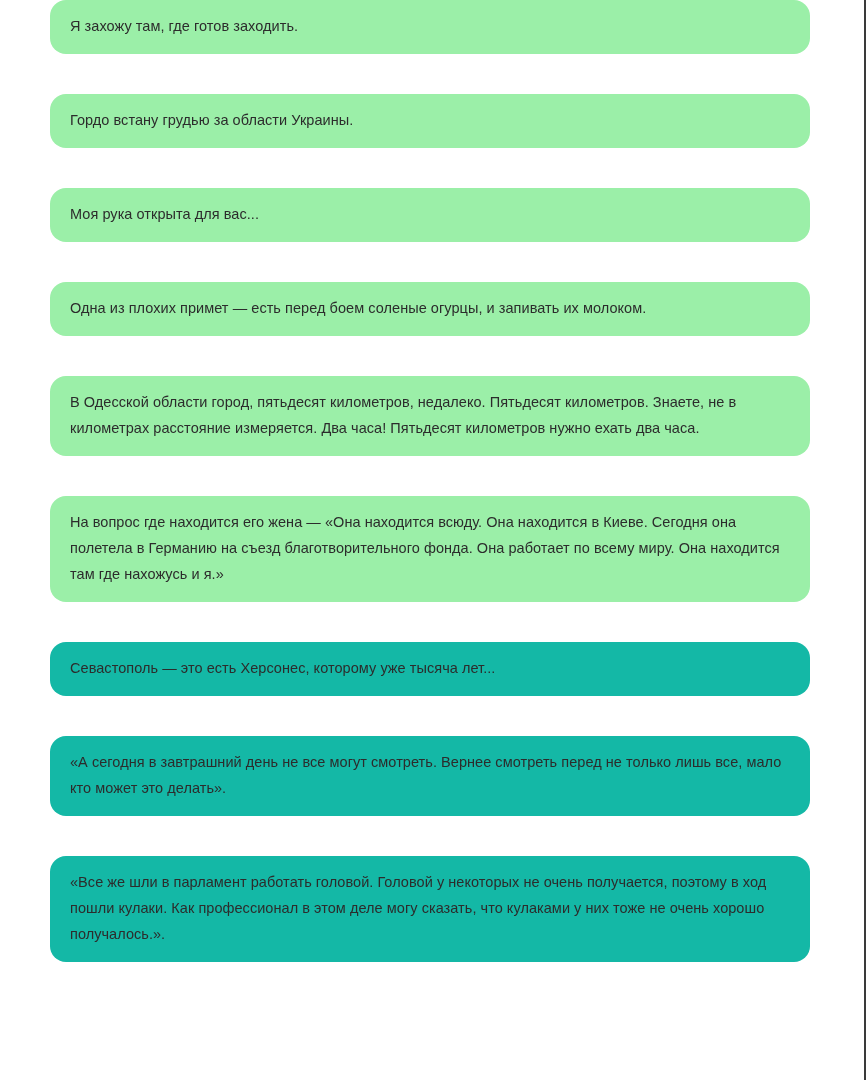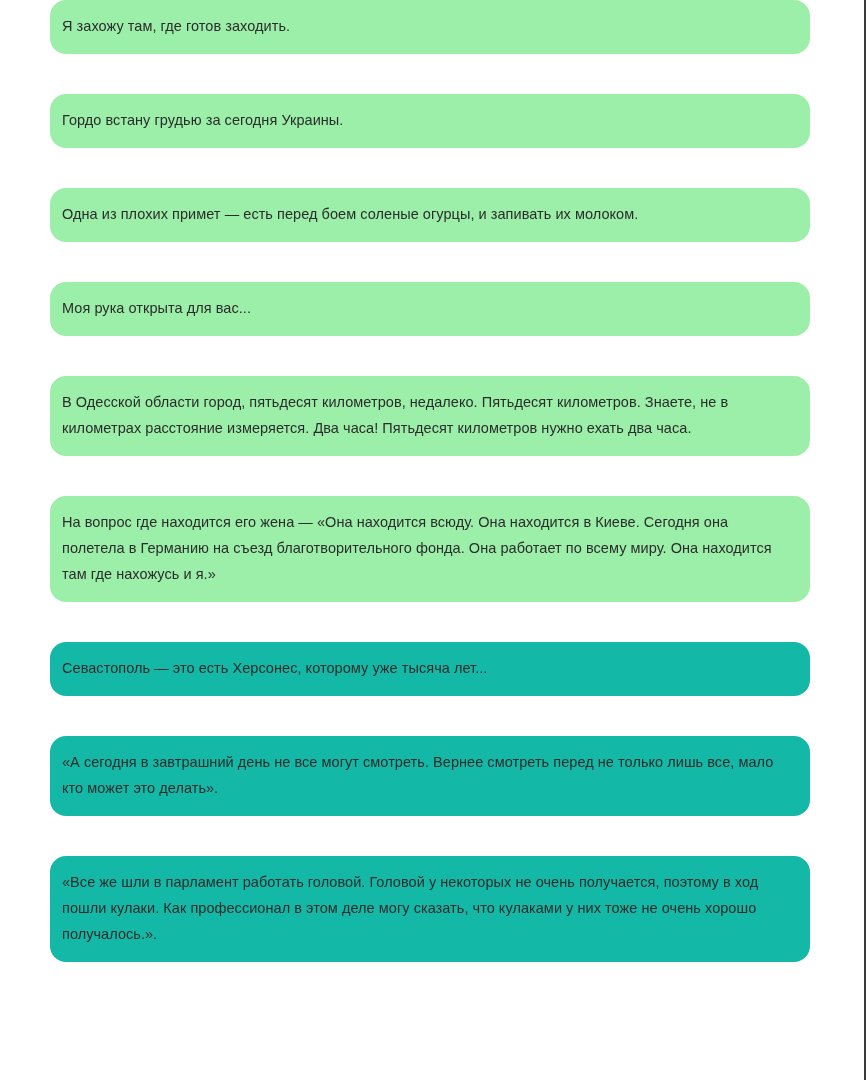--- a/index.html
+++ b/index.html
@@ -32,21 +32,21 @@
     width: 760px;
     display: flex;
     flex-direction: column;
     gap: 40px;
   }
 
   .quote-card {
     box-sizing: border-box;
     width: 760px;
     border-radius: 16px;
-    padding: 13px 18px 15px 12px;
+    padding: 13px 18px 15px 20px;
     background: #9befa8;
   }
   .quote-card.tone-green  { background: #9befa8; }
   .quote-card.tone-yellow { background: #14b8a6; }
 
   .quote-text {
     margin: 0;
     color: #2c2c2c;
     font-size: 14.5px;
     line-height: 26px;
@@ -62,27 +62,27 @@
 </style>
 </head>
 <body>
 
 <div id="page">
   <div id="quote-list">
       <div class="quote-card tone-green">
         <p class="quote-text">Я захожу там, где готов заходить.</p>
       </div>
       <div class="quote-card tone-green">
-        <p class="quote-text">Гордо встану грудью за сегодня Украины.</p>
+        <p class="quote-text">Гордо встану грудью за области Украины.</p>
+      </div>
+      <div class="quote-card tone-green">
+        <p class="quote-text">Моя рука открыта для вас...</p>
       </div>
       <div class="quote-card tone-green">
         <p class="quote-text">Одна из плохих примет — есть перед боем соленые огурцы, и запивать их молоком.</p>
-      </div>
-      <div class="quote-card tone-green">
-        <p class="quote-text">Моя рука открыта для вас...</p>
       </div>
       <div class="quote-card tone-green">
         <p class="quote-text">В Одесской области город, пятьдесят километров, недалеко. Пятьдесят километров. Знаете, не в километрах расстояние измеряется. Два часа! Пятьдесят километров нужно ехать два часа.</p>
       </div>
       <div class="quote-card tone-green">
         <p class="quote-text">На вопрос где находится его жена — «Она находится всюду. Она находится в Киеве. Сегодня она полетела в Германию на съезд благотворительного фонда. Она работает по всему миру. Она находится там где нахожусь и я.»</p>
       </div>
       <div class="quote-card tone-yellow">
         <p class="quote-text">Севастополь — это есть Херсонес, которому уже тысяча лет...</p>
       </div>

